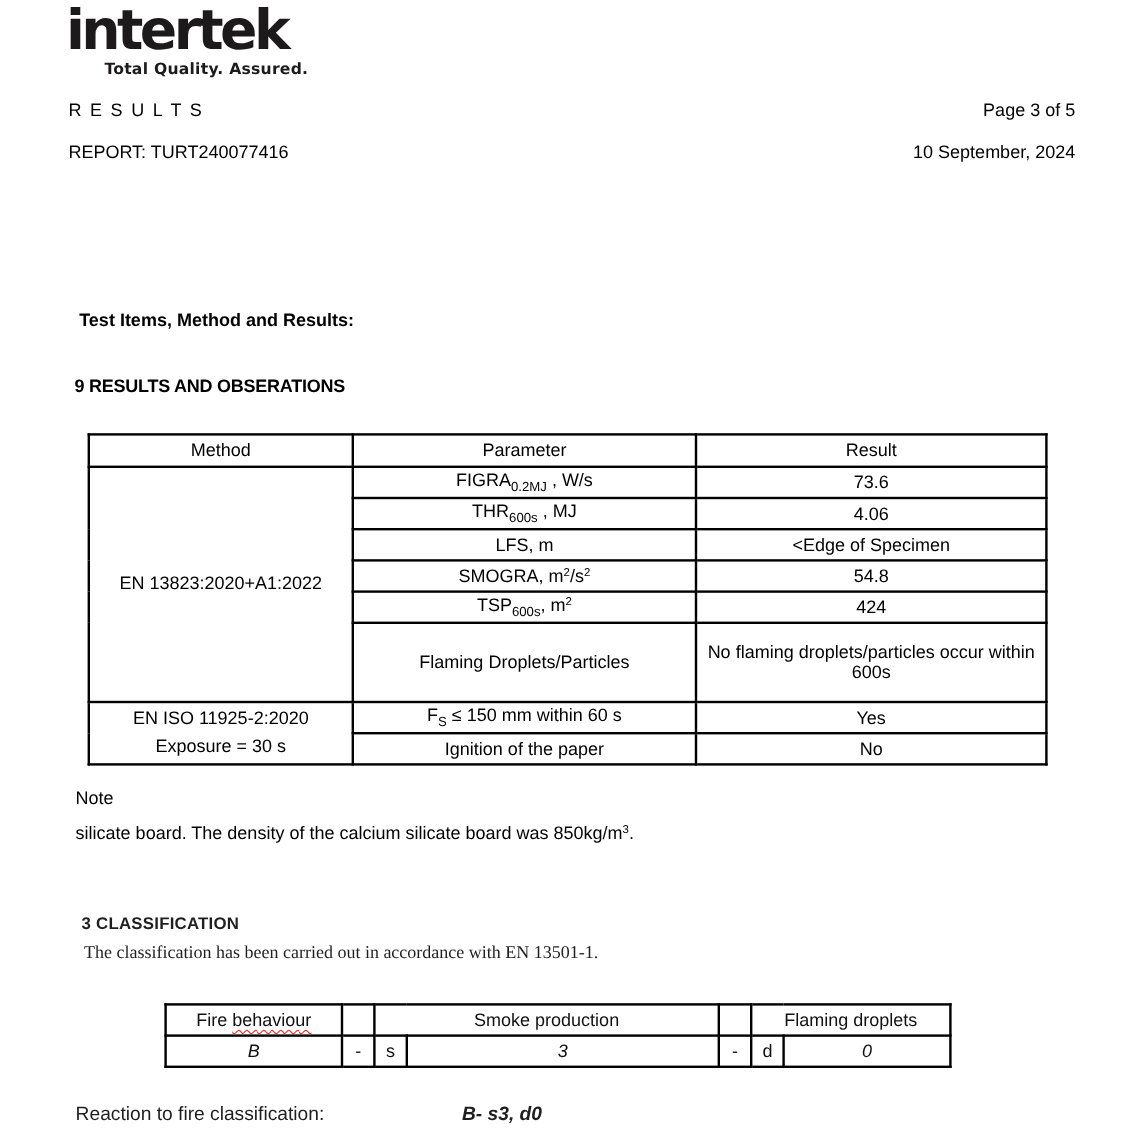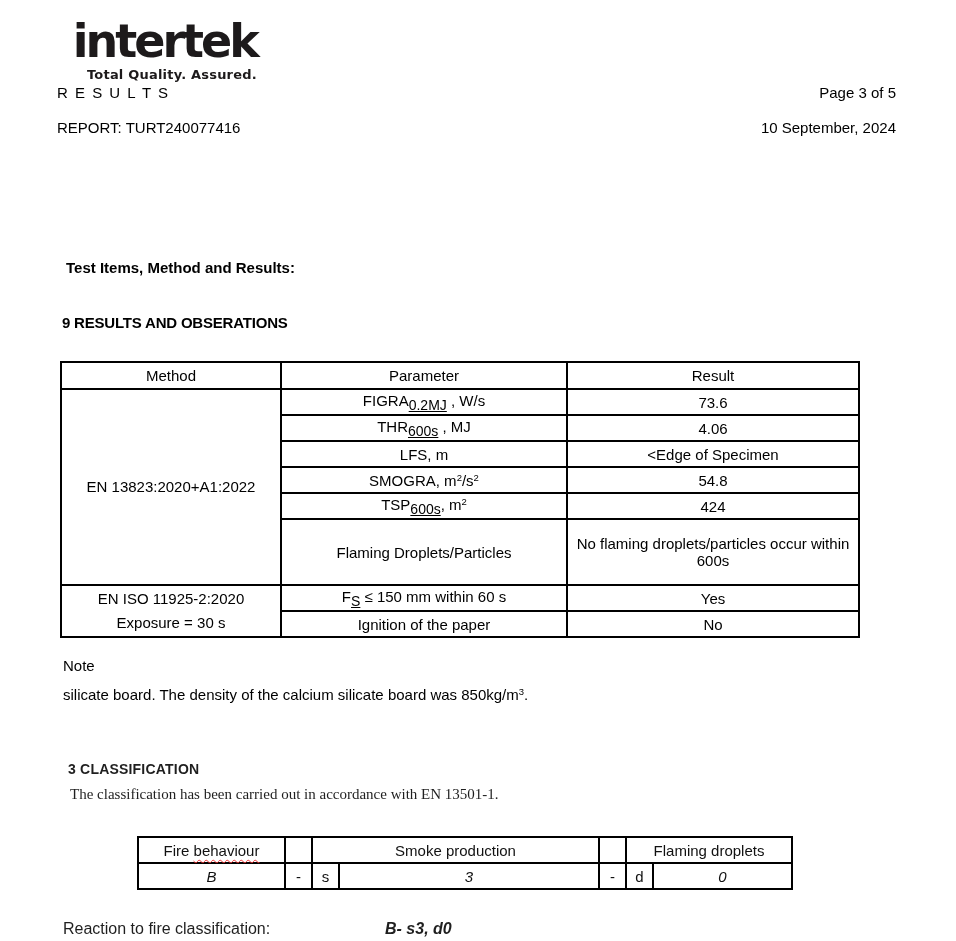--- a/index.html
+++ b/index.html
@@ -1,42 +1,42 @@
 <!DOCTYPE html>
 <html><head>
 <meta charset="utf-8">
 <style>
   * { box-sizing: border-box; margin: 0; padding: 0; }
   html,body { background:#ffffff; }
   body { width:956px; height:941px; font-family:"Liberation Sans", sans-serif; color:#000; }
   .page { position:relative; width:956px; height:941px; background:#fff; overflow:hidden; }
 
   
-  .logo { position:absolute; left:55px; top:16px;text-align:right; }
+  .logo { position:absolute; left:55px; top:0px; }
   .brand { font-family:"DejaVu Sans", sans-serif; font-weight:700; font-size:46px; line-height:50px; letter-spacing:-3px; color:#1d1a1b; }
   .tagline { font-family:"DejaVu Sans", sans-serif; font-weight:700; font-size:13px; color:#1d1a1b; margin-top:1px; letter-spacing:0.2px;margin-left:32px; }
 
   
   .hrow { position:absolute; left:57px; right:60px; display:flex; justify-content:space-between; font-size:15px; }
   .hrow.r1 { top:84px; }
   .hrow.r1 .left { letter-spacing:1.5px; }
   .hrow.r2 { top:119px; }
 
   .heading1 { position:absolute; left:66px; top:259px; font-weight:700; font-size:15px; }
   .heading2 { position:absolute; left:62px; top:314px; font-weight:700; font-size:15px; letter-spacing:-0.2px; }
 
   
-  #results-table { position:absolute; left:60px; top:361px; width:798px; border-collapse:collapse; table-layout:fixed; font-size:15px; }
+  #results-table { position:absolute; left:73px; top:361px; width:798px; border-collapse:collapse; table-layout:fixed; font-size:15px; }
   #results-table th, #results-table td { border:2px solid #000; text-align:center; vertical-align:middle; font-weight:400; padding:1px 6px; }
   #results-table th { height:27px; }
   #results-table td { height:26px; }
   #results-table tr.tall td { height:66px; }
   #results-table .method-cell { line-height:24px; }
   col.c-method { width:220px; } col.c-param { width:286px; } col.c-result { width:292px; }
-  sub { font-size:14px; vertical-align:-4px;text-decoration:underline; }
+  sub { font-size:11px; vertical-align:-4px; }
   sup { font-size:9.5px; vertical-align:5px; }
 
   
   .note { position:absolute; left:63px; top:653px; width:760px; font-size:15px; line-height:25.5px; }
 
   
   .class-heading { position:absolute; left:68px; top:761px; font-weight:700; font-size:14px; color:#1f1f1f; letter-spacing:0.2px; }
   .class-sentence { position:absolute; left:70px; top:786px; font-size:15px; color:#1f1f1f;font-family:Liberation Serif, serif; }
 
   #class-table { position:absolute; left:137px; top:836px; border-collapse:collapse; table-layout:fixed; font-size:15px; color:#111; }

